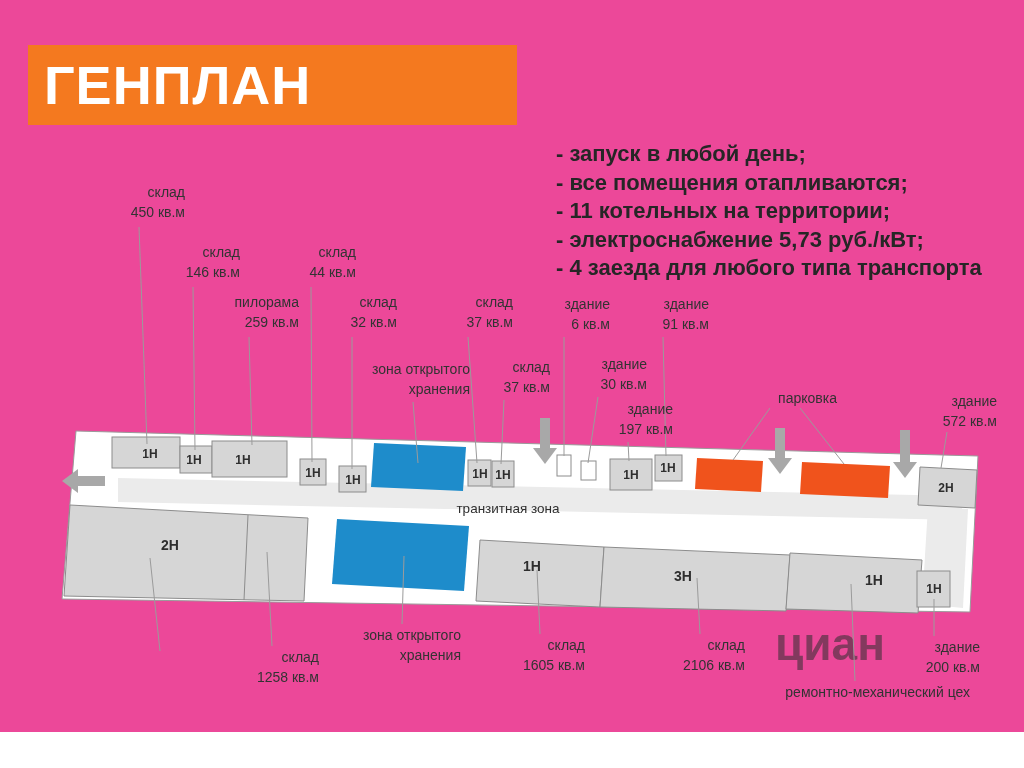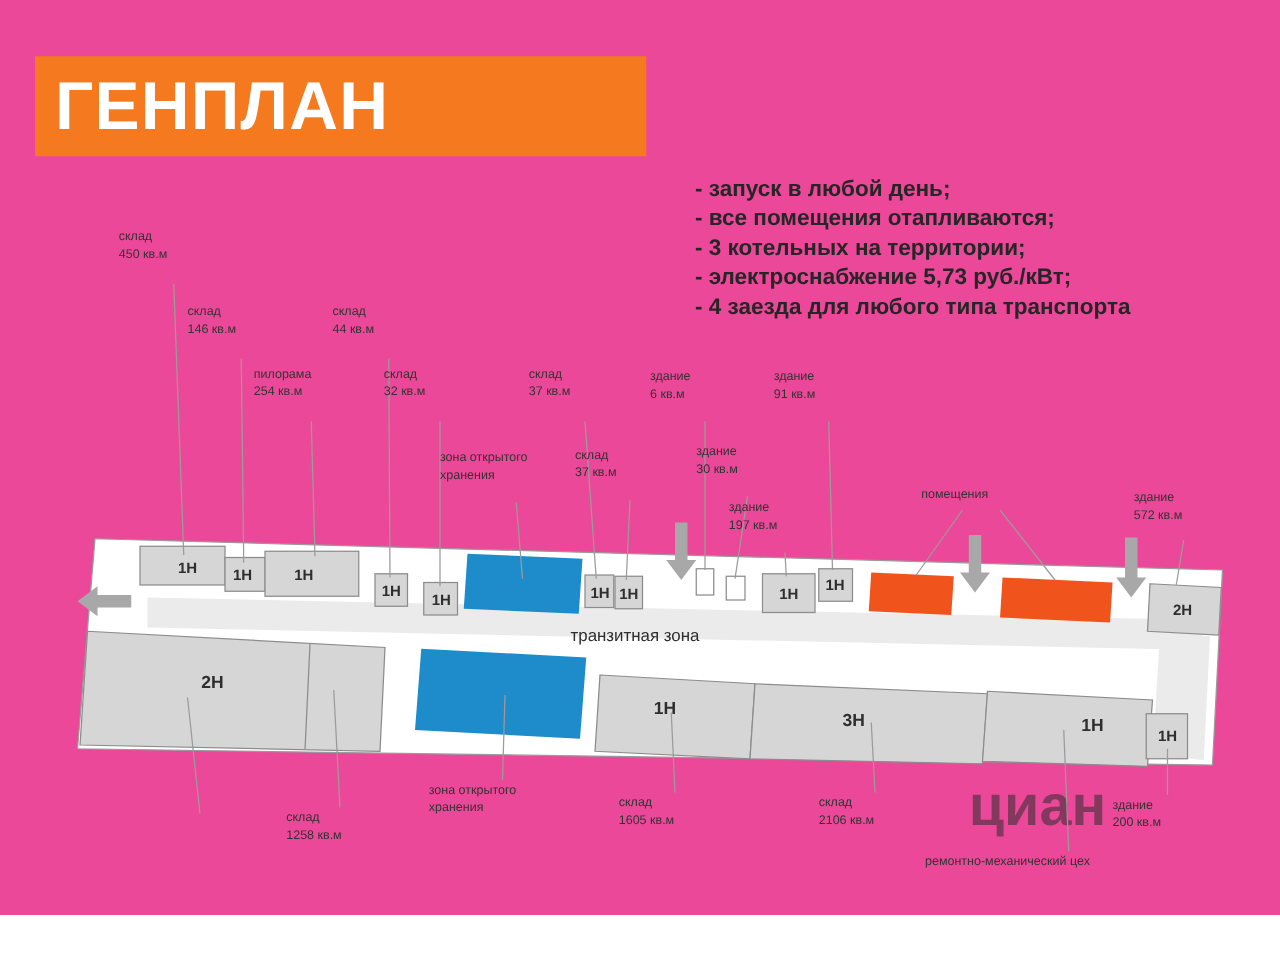--- a/index.html
+++ b/index.html
@@ -10,54 +10,54 @@
   .banner{
     position:absolute;left:28px;top:45px;width:489px;height:80px;
     background:#F4791F;display:flex;align-items:center;
     padding-left:16px;box-sizing:border-box;
   }
   .banner h1{
     margin:0;color:#ffffff;font-size:54px;font-weight:800;letter-spacing:1px;line-height:1;
   }
   .features{
     position:absolute;left:556px;top:140px;margin:0;padding:0;list-style:none;
-    font-size:18px;font-weight:600;color:#262626;line-height:1.3;
+    font-size:22px;font-weight:600;color:#262626;line-height:1.3;
   }
   .plan-svg{position:absolute;left:0;top:0;}
   .plan-svg text{font-family:"Liberation Sans",sans-serif;fill:#2e2e2e;}
   .code{font-size:12px;font-weight:600;text-anchor:middle;}
   .code-lg{font-size:14px;font-weight:600;text-anchor:middle;}
   .transit-txt{font-size:13.5px;text-anchor:middle;fill:#333;}
   .ld{stroke:#9b9b9b;stroke-width:1;}
   .bld{fill:#D6D6D6;stroke:#8C8C8C;stroke-width:1;}
   .bld-white{fill:#ffffff;stroke:#8C8C8C;stroke-width:1;}
   .blue{fill:#1E8CCB;stroke:none;}
   .pk{fill:#F0531C;stroke:none;}
   .road{fill:#EBEBEB;stroke:none;}
   .arrow{fill:#A8A8A8;stroke:none;}
   .outline{fill:#ffffff;stroke:#9a9a9a;stroke-width:1;}
   .wm{font-size:46px;font-weight:700;fill:#dcdcdc;opacity:.55;}
   .lbl{
-    position:absolute;text-align:left;font-size:10px;color:#333;line-height:1.4;
+    position:absolute;text-align:right;font-size:14px;color:#333;line-height:1.4;
   }
   .lbl span{display:block;}
 </style>
 </head>
 <body>
 
 <div class="page">
 
   <div class="banner">
     <h1>ГЕНПЛАН</h1>
   </div>
 
   <ul class="features">
     <li>- запуск в любой день;</li>
     <li>- все помещения отапливаются;</li>
-    <li>- 3 котельных на территории;</li>
+    <li>- 11 котельных на территории;</li>
     <li>- электроснабжение 5,73 руб./кВт;</li>
     <li>- 4 заезда для любого типа транспорта</li>
   </ul>
 
   <svg class="plan-svg" width="1024" height="768" viewBox="0 0 1024 768">
 
     <polygon class="outline" points="76,431 978,456 970,612 62,599"></polygon>
 
     <text class="wm" x="775" y="660">циан</text>
 
@@ -137,21 +137,21 @@
   <div class="lbl" style="left:95px;top:183px;width:90px">
     <span>склад</span>
     <span>450 кв.м</span>
   </div>
   <div class="lbl" style="left:150px;top:243px;width:90px">
     <span>склад</span>
     <span>146 кв.м</span>
   </div>
   <div class="lbl" style="left:203px;top:293px;width:96px">
     <span>пилорама</span>
-    <span>254 кв.м</span>
+    <span>259 кв.м</span>
   </div>
   <div class="lbl" style="left:266px;top:243px;width:90px">
     <span>склад</span>
     <span>44 кв.м</span>
   </div>
   <div class="lbl" style="left:307px;top:293px;width:90px">
     <span>склад</span>
     <span>32 кв.м</span>
   </div>
   <div class="lbl" style="left:352px;top:360px;width:118px">
@@ -176,21 +176,21 @@
   </div>
   <div class="lbl" style="left:583px;top:400px;width:90px">
     <span>здание</span>
     <span>197 кв.м</span>
   </div>
   <div class="lbl" style="left:619px;top:295px;width:90px">
     <span>здание</span>
     <span>91 кв.м</span>
   </div>
   <div class="lbl" style="left:737px;top:389px;width:100px">
-    <span>помещения</span>
+    <span>парковка</span>
   </div>
   <div class="lbl" style="left:907px;top:392px;width:90px">
     <span>здание</span>
     <span>572 кв.м</span>
   </div>
   <div class="lbl" style="left:60px;top:653px;width:195px">
   </div>
   <div class="lbl" style="left:229px;top:648px;width:90px">
     <span>склад</span>
     <span>1258 кв.м</span>

